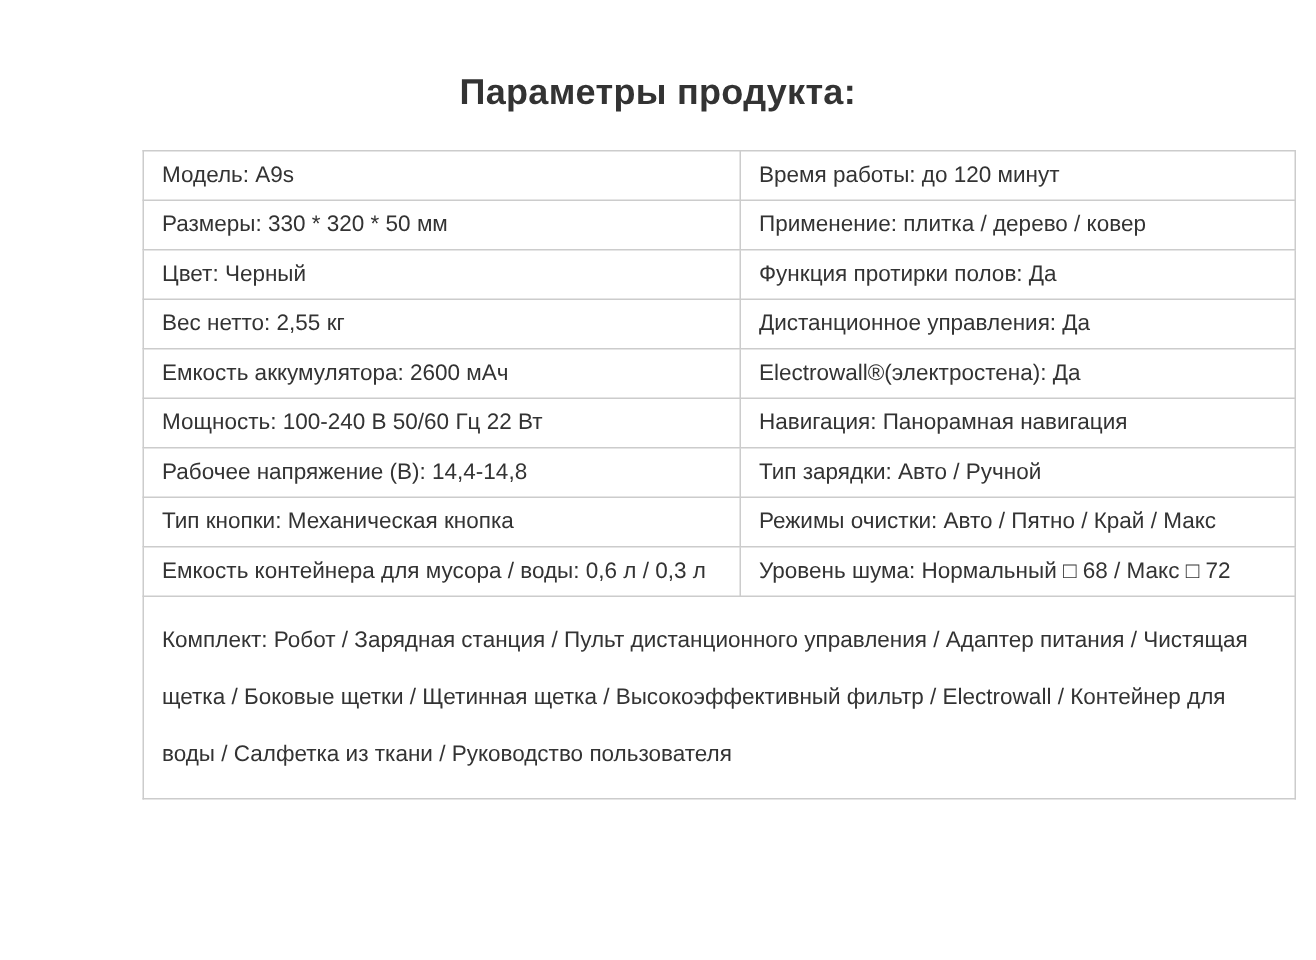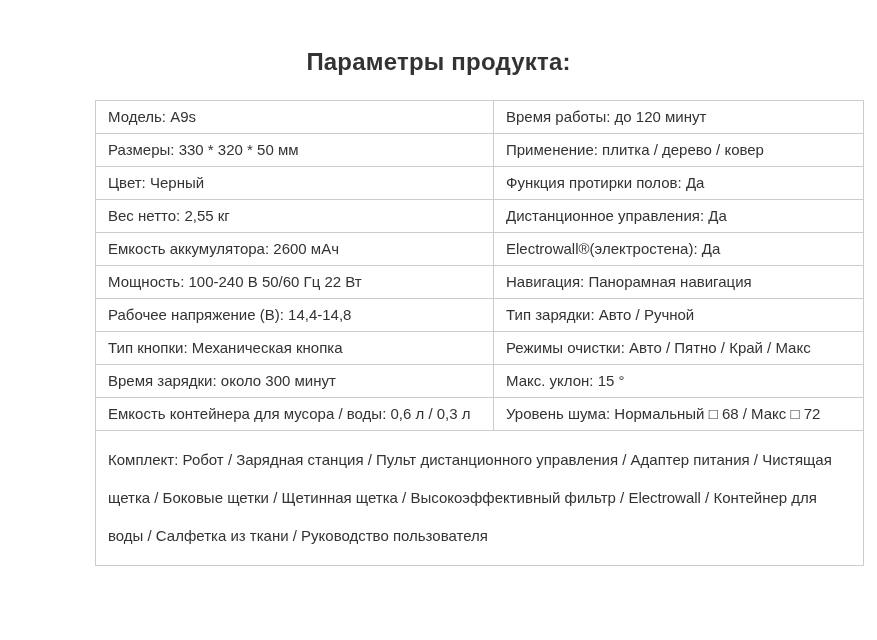--- a/index.html
+++ b/index.html
@@ -89,24 +89,20 @@
     </tr>
     <tr>
       <td>Рабочее напряжение (В): 14,4-14,8</td>
       <td>Тип зарядки: Авто / Ручной</td>
     </tr>
     <tr>
       <td>Тип кнопки: Механическая кнопка</td>
       <td>Режимы очистки: Авто / Пятно / Край / Макс</td>
     </tr>
     <tr>
-      <td>Время зарядки: около 300 минут</td>
-      <td>Макс. уклон: 15 °</td>
-    </tr>
-    <tr>
       <td>Емкость контейнера для мусора / воды: 0,6 л / 0,3 л</td>
       <td>Уровень шума: Нормальный □ 68 / Макс □ 72</td>
     </tr>
     <tr>
       <td class="footer-cell" colspan="2">Комплект: Робот / Зарядная станция / Пульт дистанционного управления / Адаптер питания / Чистящая щетка / Боковые щетки / Щетинная щетка / Высокоэффективный фильтр / Electrowall / Контейнер для воды / Салфетка из ткани / Руководство пользователя</td>
     </tr>
   </tbody>
 </table>
 
 </body></html>

